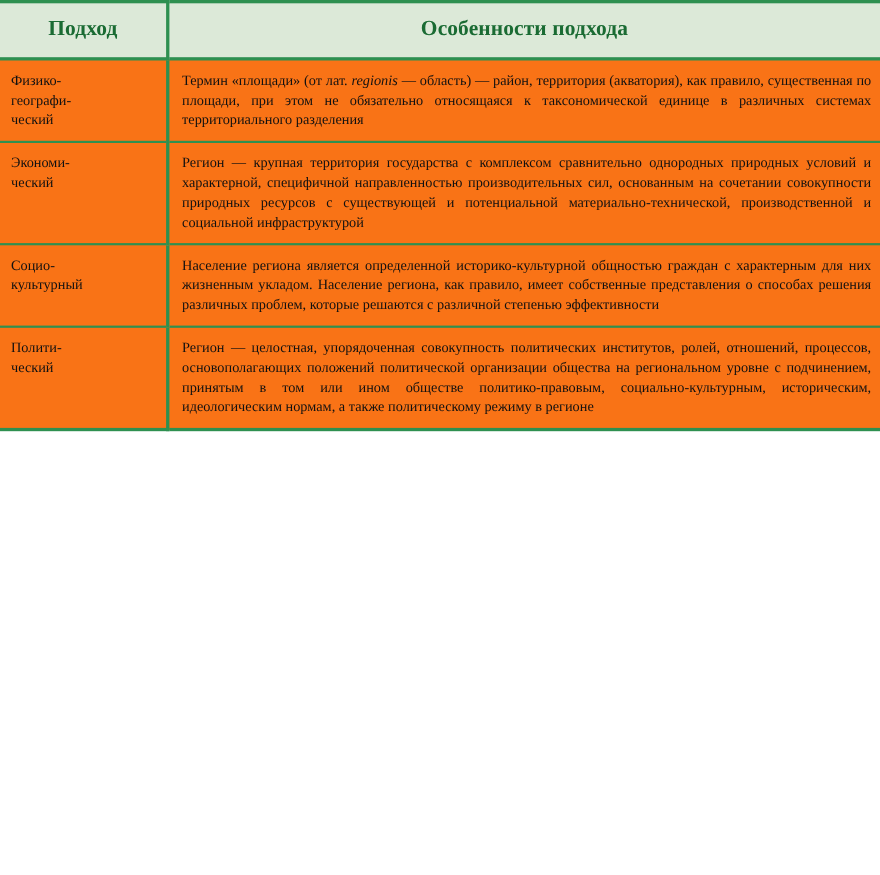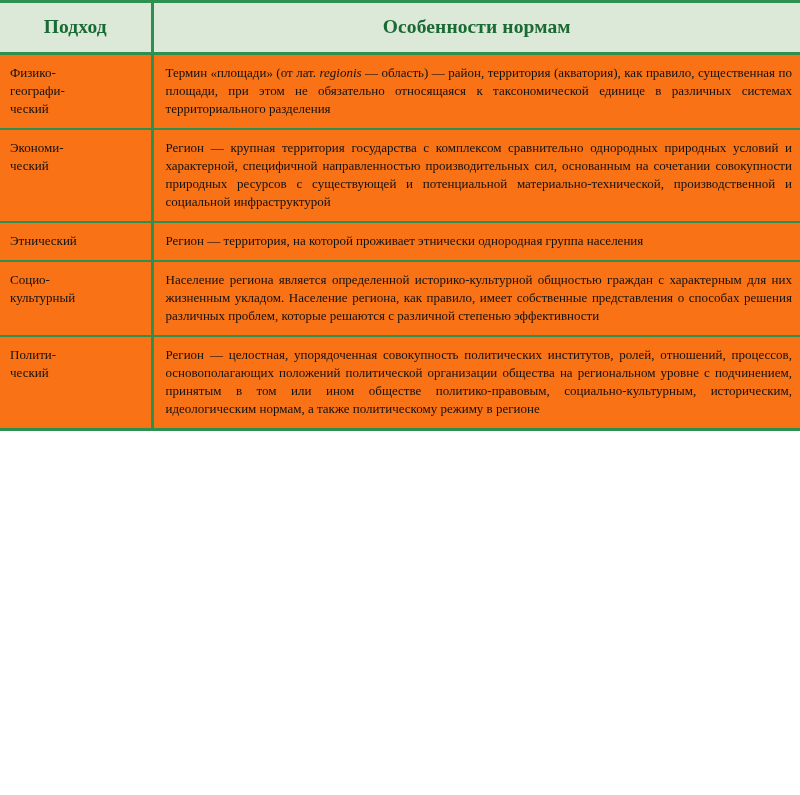--- a/index.html
+++ b/index.html
@@ -91,45 +91,39 @@
 
 <div class="table-wrap">
   <table class="approach-table">
     <colgroup>
       <col class="col-approach">
       <col class="col-features">
     </colgroup>
     <thead>
       <tr class="header-row">
         <th class="th-approach">Подход</th>
-        <th class="th-features">Особенности нормам</th>
+        <th class="th-features">Особенности подхода</th>
       </tr>
     </thead>
     <tbody>
 
       <tr>
         <td class="cell-approach">Физико-<br>географи-<br>ческий</td>
         <td class="cell-features">
           <p class="para"><span>Термин «площади» (от лат. </span><span class="lat-italic">regionis</span><span> — область) — район, территория (акватория), как правило, существенная по площади, при этом не обязательно относящаяся к таксономической единице в различных системах территориального разделения</span></p>
         </td>
       </tr>
 
       <tr>
         <td class="cell-approach">Экономи-<br>ческий</td>
         <td class="cell-features">
           <p class="para">Регион — крупная территория государства с комплексом сравнительно однородных природных условий и характерной, специфичной направленностью производительных сил, основанным на сочетании совокупности природных ресурсов с существующей и потенциальной материально-технической, производственной и социальной инфраструктурой</p>
         </td>
       </tr>
 
-      <tr>
-        <td class="cell-approach">Этнический</td>
-        <td class="cell-features">
-          <p class="para">Регион — территория, на которой проживает этнически однородная группа населения</p>
-        </td>
-      </tr>
 
       <tr>
         <td class="cell-approach">Социо-<br>культурный</td>
         <td class="cell-features">
           <p class="para">Население региона является определенной историко-культурной общностью граждан с характерным для них жизненным укладом. Население региона, как правило, имеет собственные представления о способах решения различных проблем, которые решаются с различной степенью эффективности</p>
         </td>
       </tr>
 
 
       <tr>

